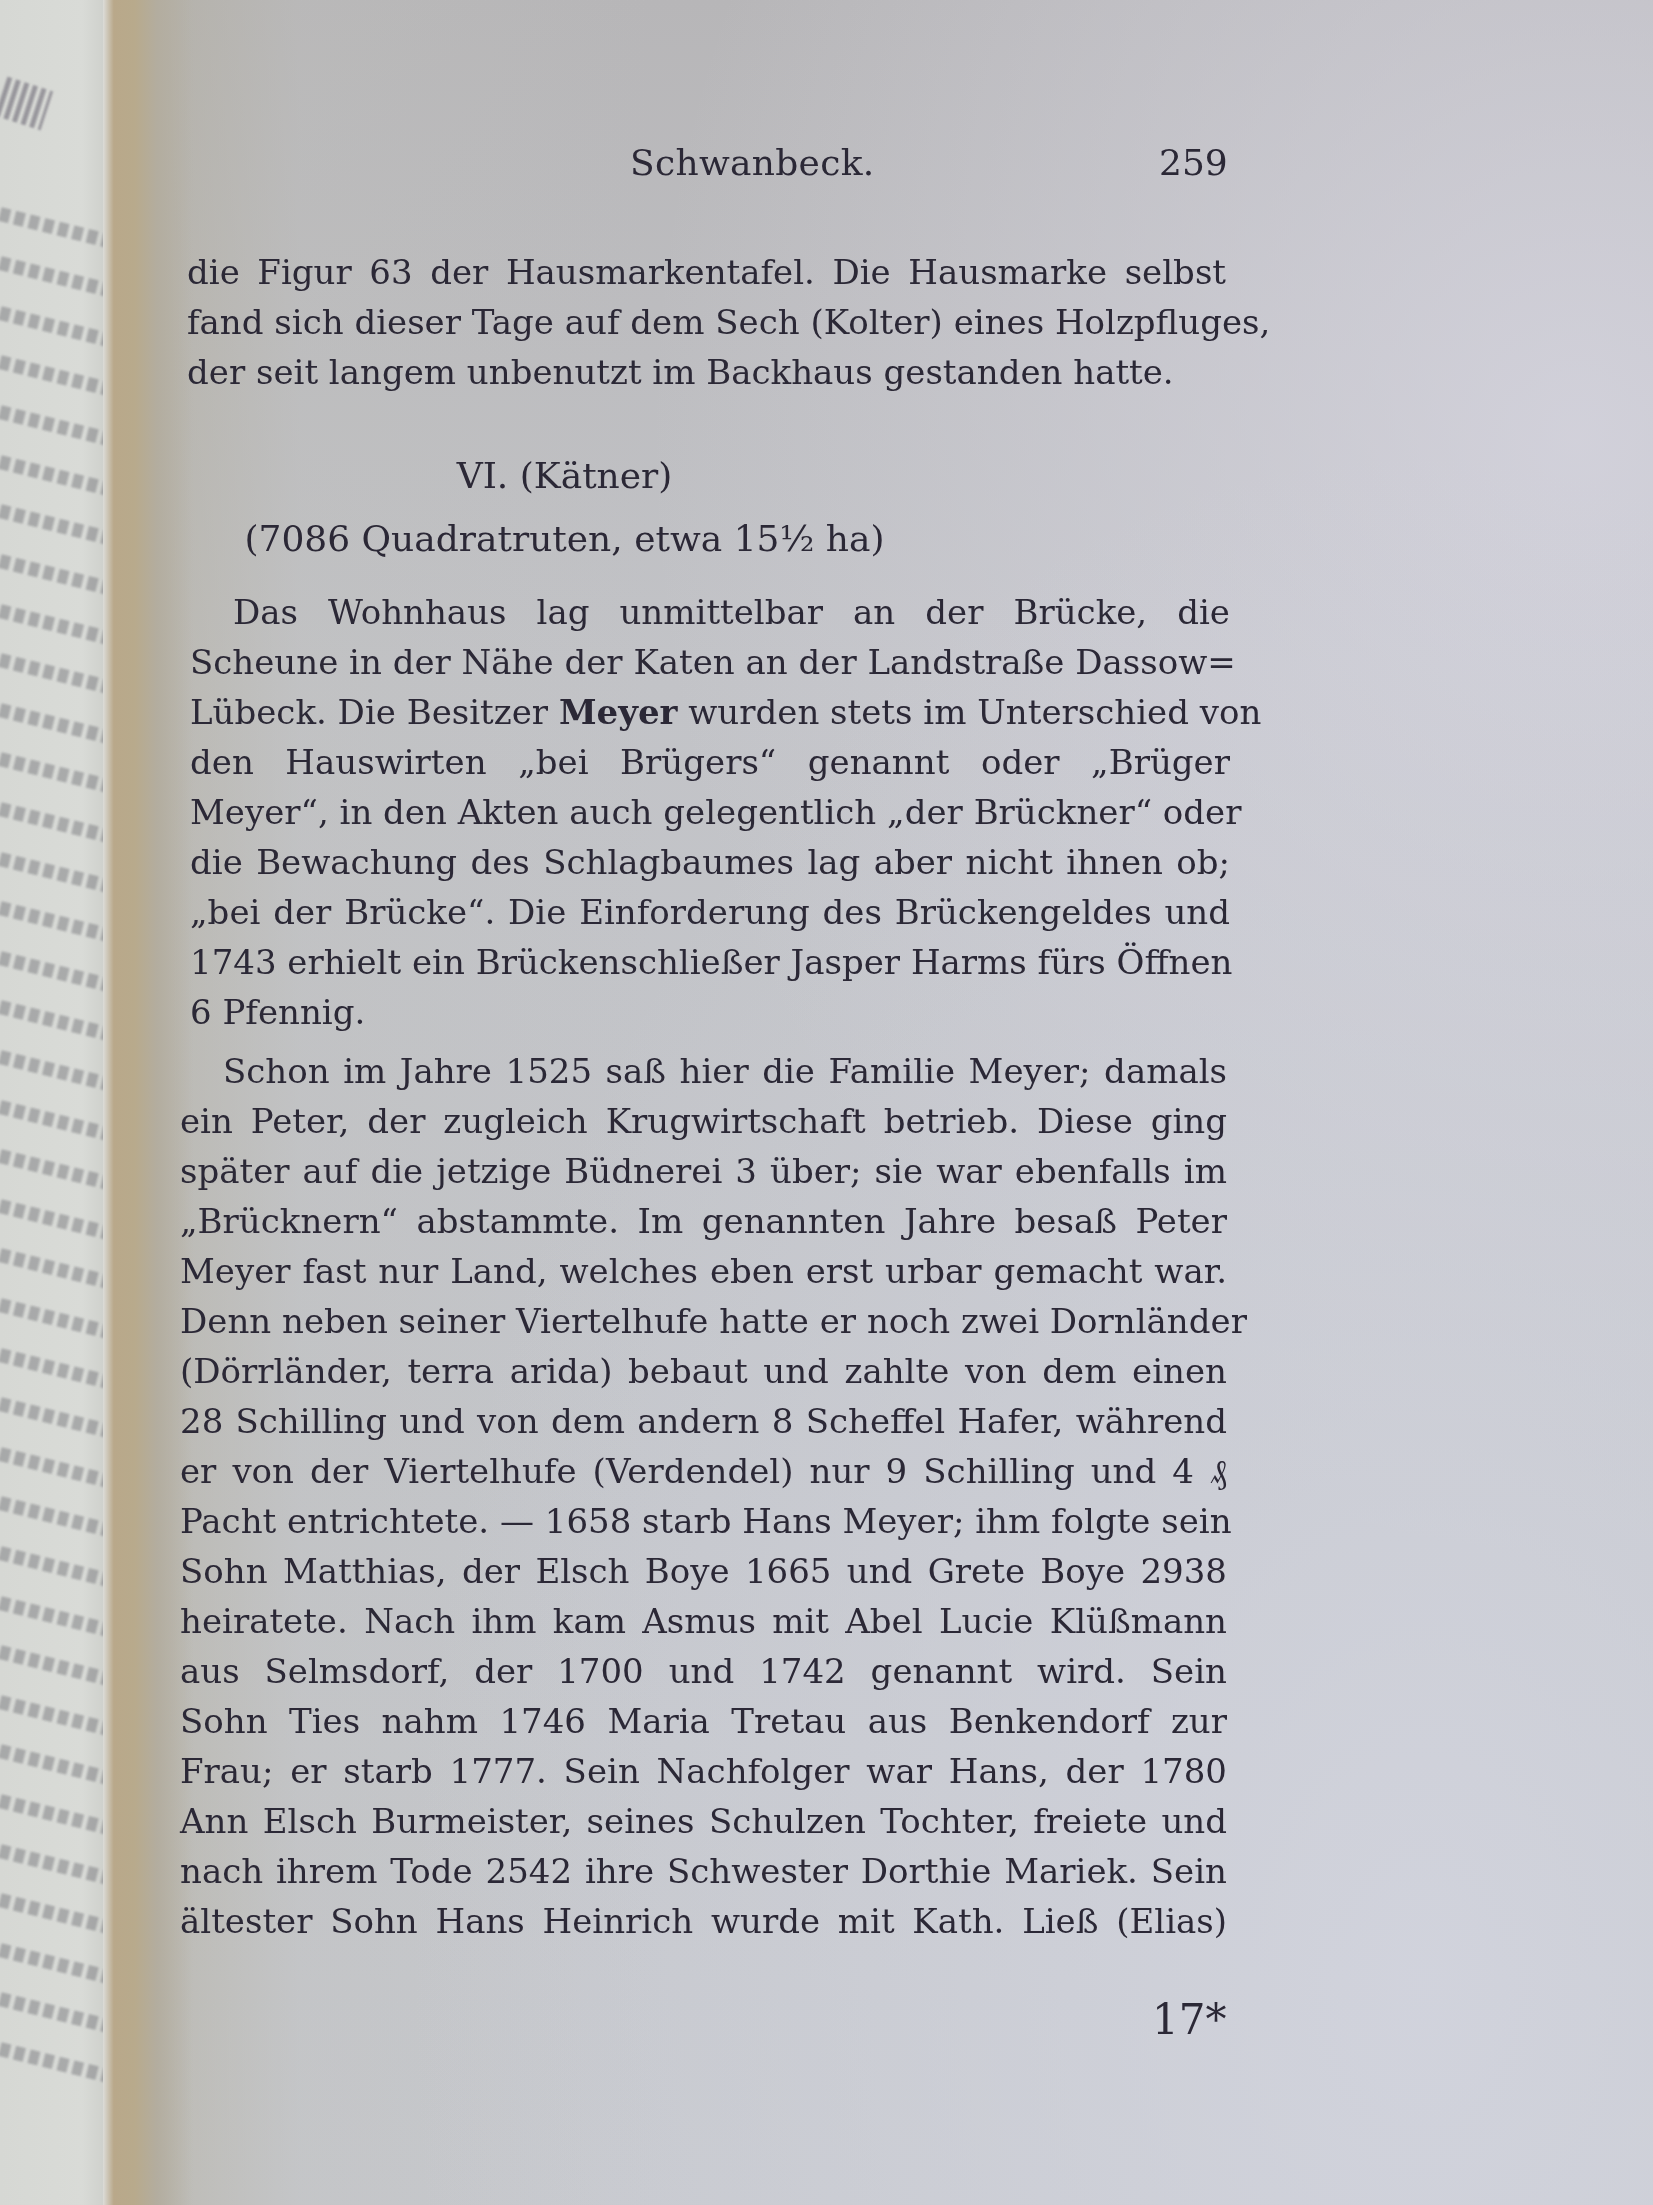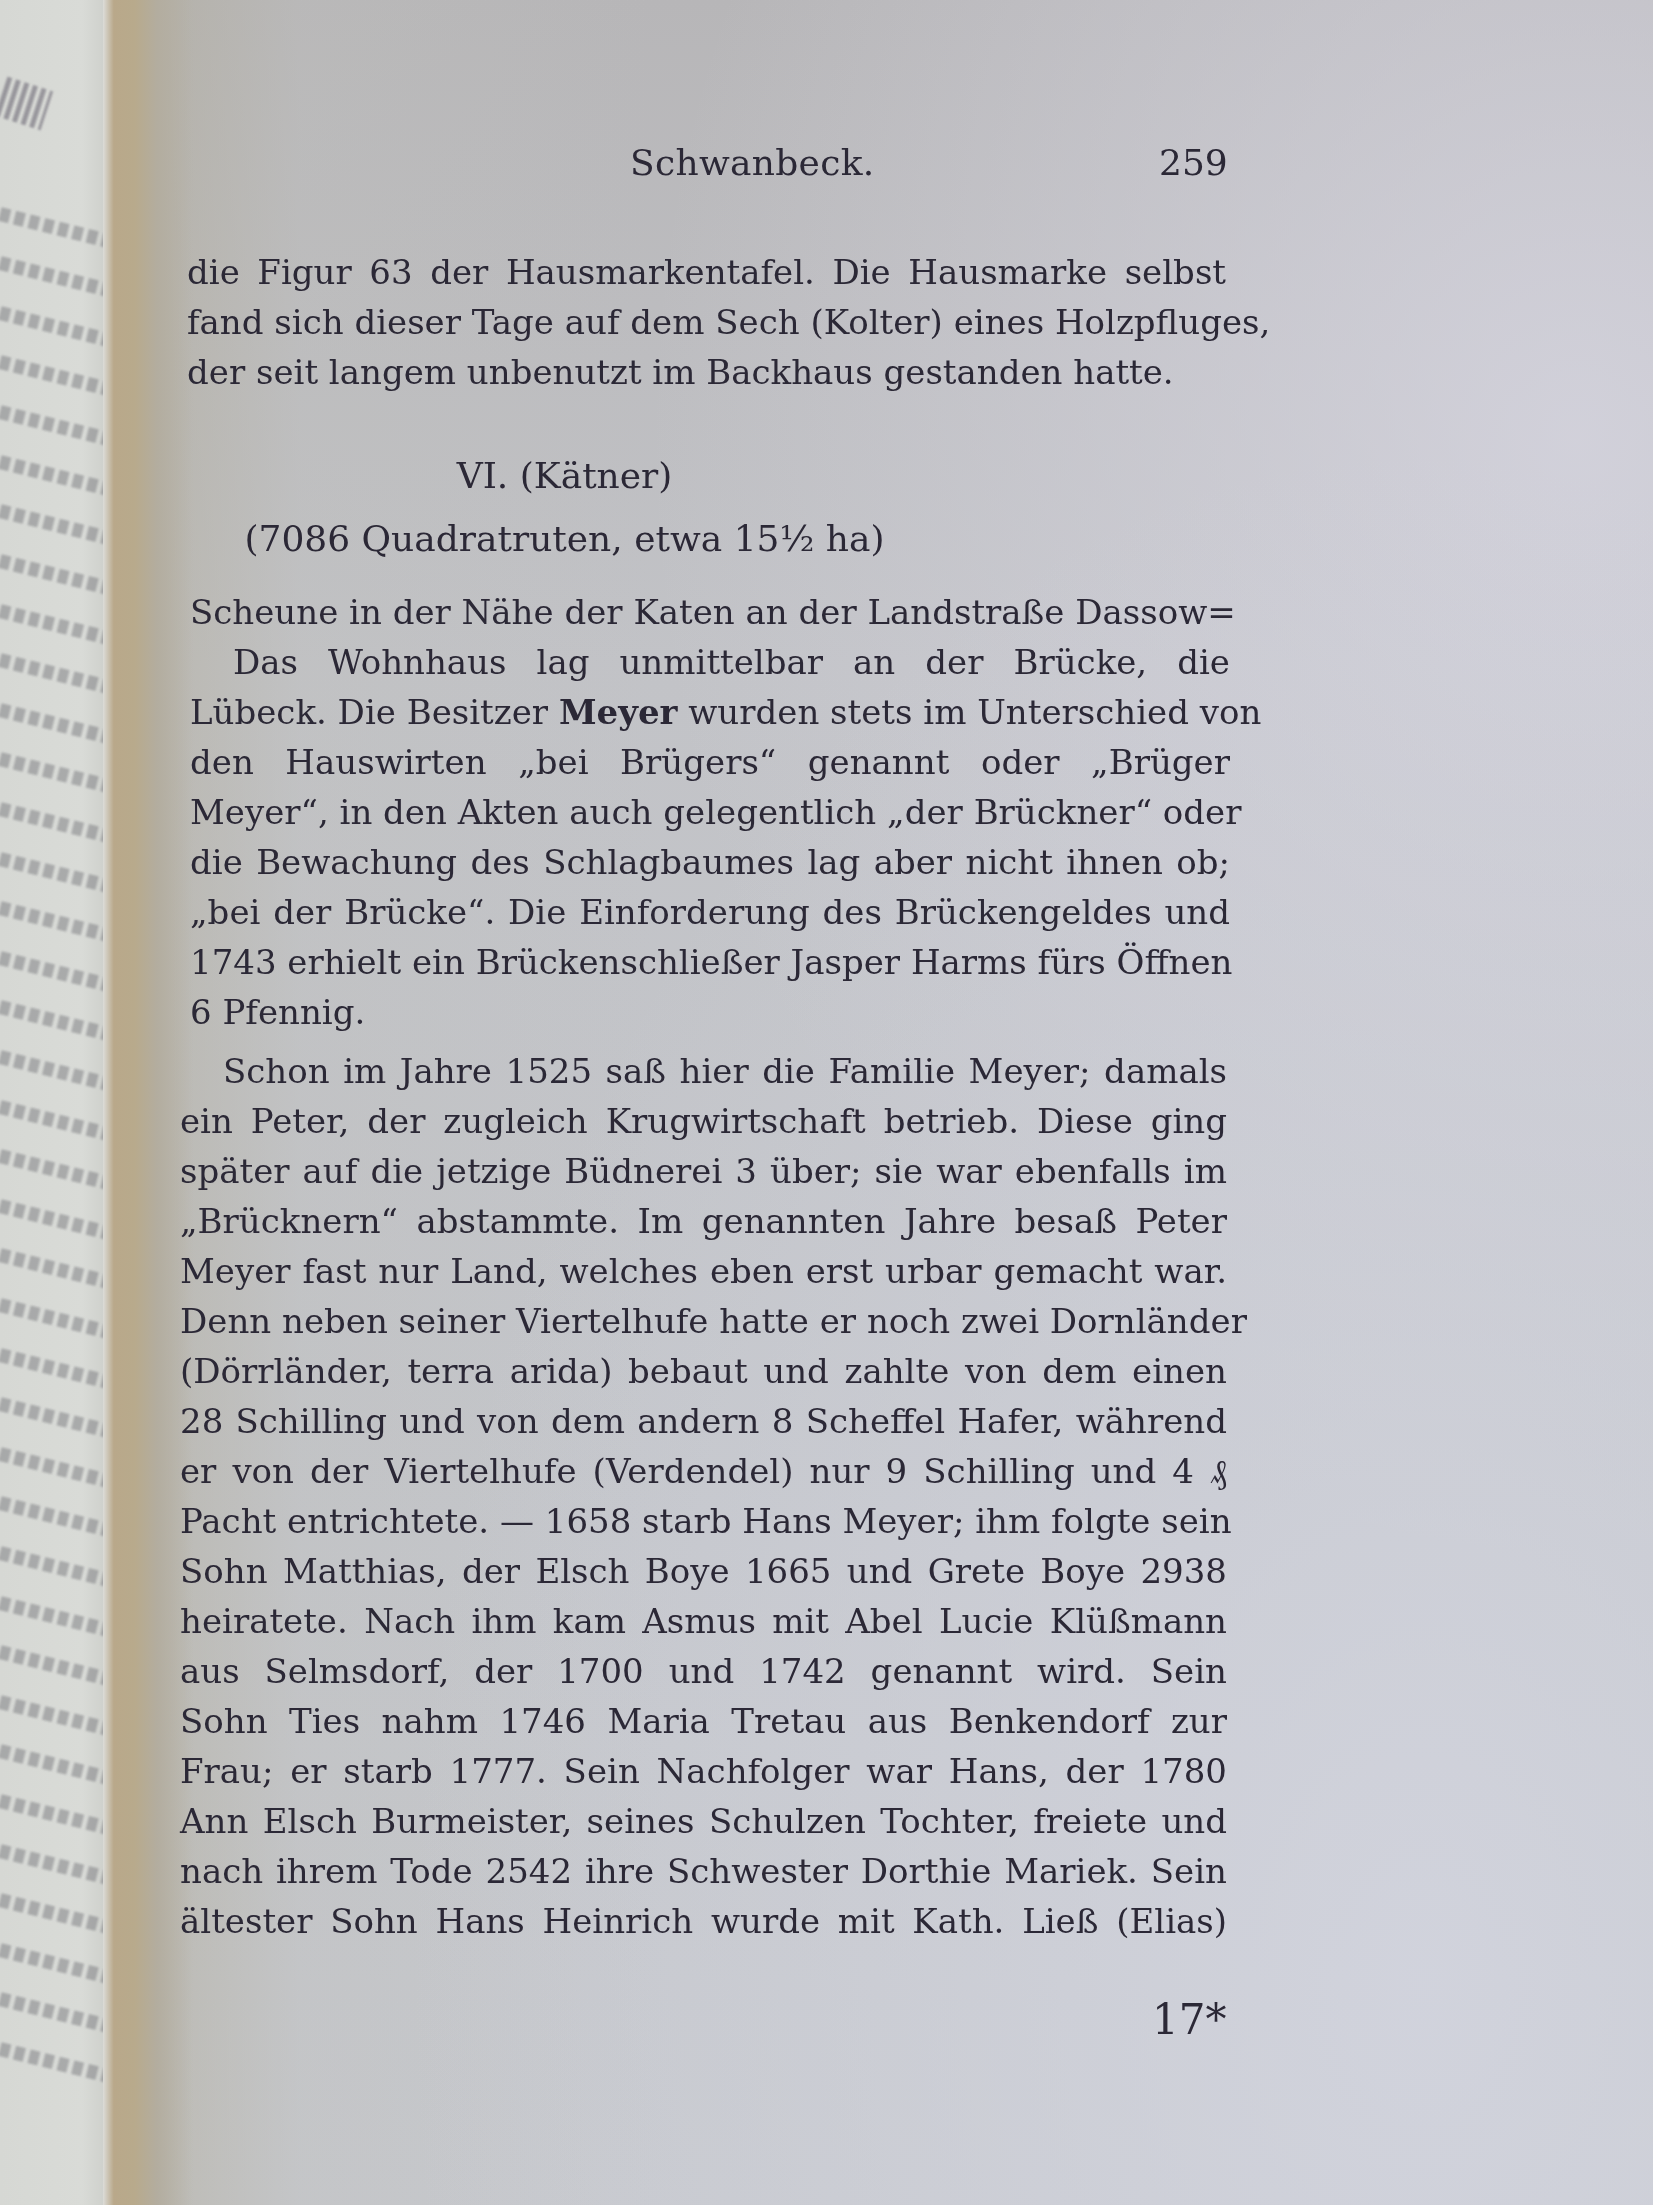--- a/index.html
+++ b/index.html
@@ -167,22 +167,22 @@
 <div class="text-block block-1">
   <span class="line">die Figur 63 der Hausmarkentafel.  Die Hausmarke selbst</span>
   <span class="line">fand sich dieser Tage auf dem Sech (Kolter) eines Holzpfluges,</span>
   <span class="line last">der seit langem unbenutzt im Backhaus gestanden hatte.</span>
 </div>
 
 <div class="heading heading-1">VI. (Kätner)</div>
 <div class="heading heading-2">(7086 Quadratruten, etwa 15½ ha)</div>
 
 <div class="text-block block-2">
+  <span class="line indent">Das Wohnhaus lag unmittelbar an der Brücke, die</span>
   <span class="line">Scheune in der Nähe der Katen an der Landstraße Dassow=</span>
-  <span class="line indent">Das Wohnhaus lag unmittelbar an der Brücke, die</span>
   <span class="line"><span>Lübeck.  Die Besitzer </span><span class="bold">Meyer</span><span> wurden stets im Unterschied von</span></span>
   <span class="line">den Hauswirten „bei Brügers“ genannt oder „Brüger</span>
   <span class="line">Meyer“, in den Akten auch gelegentlich „der Brückner“ oder</span>
   <span class="line">die Bewachung des Schlagbaumes lag aber nicht ihnen ob;</span>
   <span class="line">„bei der Brücke“.  Die Einforderung des Brückengeldes und</span>
   <span class="line">1743 erhielt ein Brückenschließer Jasper Harms fürs Öffnen</span>
   <span class="line last">6 Pfennig.</span>
 </div>
 
 <div class="text-block block-3">

